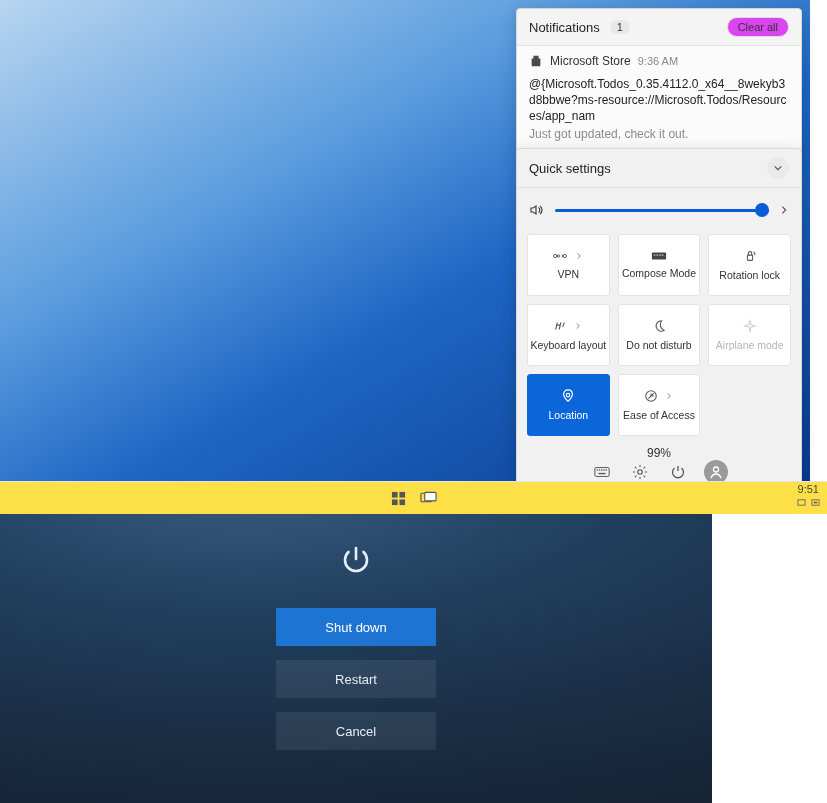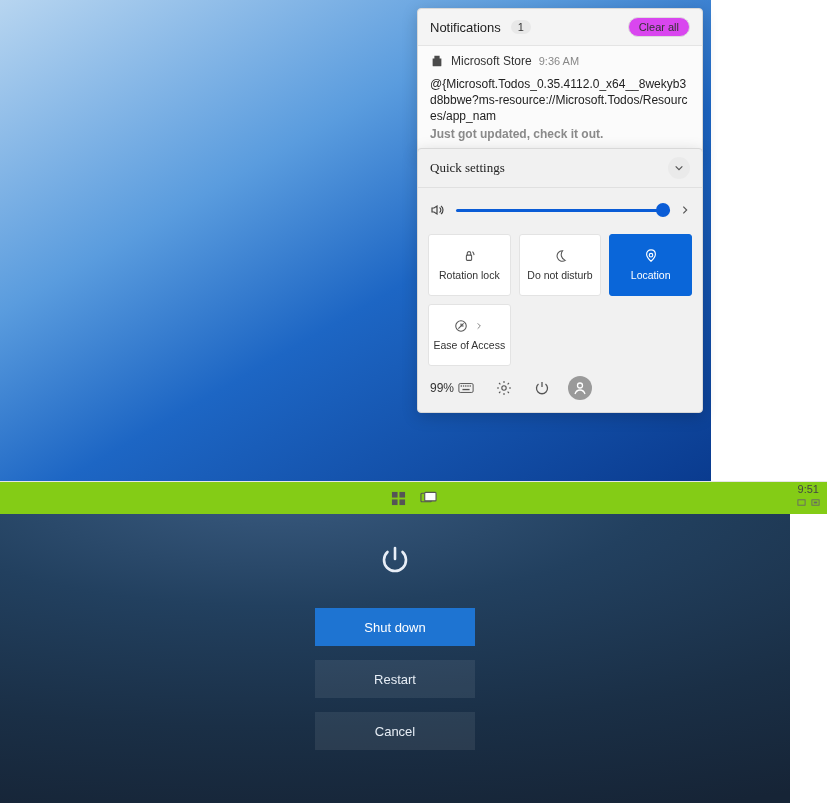--- a/index.html
+++ b/index.html
@@ -1,19 +1,19 @@
 <!DOCTYPE html>
 <html><head>
 <meta charset="utf-8">
 <style>
 * { margin: 0; padding: 0; box-sizing: border-box; font-family: "Segoe UI", -apple-system, sans-serif; }
 body { width: 827px; height: 803px; overflow: hidden; background: #fff; }
 
 .desktop-top {
-  width: 711px; height: 481px;
+  width: 810px; height: 481px;
   background: linear-gradient(150deg, #b7d5f0 0%, #5a9cde 35%, #1d66c4 58%, #0a3b8f 100%);
   position: relative;
 }
 .notif-panel {
   position: absolute; top: 8px; right: 8px; width: 286px;
   background: #f4f4f4; border: 1px solid #d8d8d8; border-radius: 4px;
   box-shadow: 0 4px 16px rgba(0,0,0,.18);
 }
 .notif-header {
   display: flex; align-items: center; justify-content: space-between;
@@ -27,33 +27,33 @@
 }
 .clear-all {
   font-size: 11px; color: #333; background: #d946ef; border: 1px solid #ddd;
   border-radius: 14px; padding: 3px 10px; cursor: pointer;
 }
 .notif-card { background: #fbfbfb; padding: 8px 12px 12px; }
 .app-row { display: flex; align-items: center; gap: 7px; margin-bottom: 8px; }
 .app-name { font-size: 12px; color: #333; }
 .app-time { font-size: 11px; color: #888; }
 .notif-body { font-size: 12px; color: #222; line-height: 1.35; word-break: break-all; }
-.notif-sub { font-size: 12px; color: #8a8a8a; margin-top: 2px; font-weight: bold; }
+.notif-sub { font-size: 12px; color: #8a8a8a; margin-top: 2px; }
 
 .qs-panel {
   position: absolute; top: 148px; right: 8px; width: 286px;
   background: #f1f1f1; border: 1px solid #d8d8d8; border-radius: 4px;
   box-shadow: 0 4px 16px rgba(0,0,0,.18);
   padding-bottom: 6px;
 }
 .qs-header {
   display: flex; align-items: center; justify-content: space-between;
   padding: 8px 12px; border-bottom: 1px solid #e0e0e0;
 }
-.qs-title { font-size: 13px; color: #222; font-family: Liberation Serif, serif; }
+.qs-title { font-size: 13px; color: #222; }
 .chev-btn {
   width: 22px; height: 22px; border-radius: 11px; background: #eaeaea;
   display: flex; align-items: center; justify-content: center; cursor: pointer;
 }
 .vol-row { display: flex; align-items: center; gap: 10px; padding: 14px 12px 10px; }
 .slider-track {
   flex: 1; height: 3px; background: #0a5cd6; border-radius: 2px; position: relative; cursor: pointer;
 }
 .slider-thumb {
   position: absolute; right: 0; top: 50%; transform: translate(0, -50%);
@@ -69,44 +69,45 @@
   cursor: pointer; position: relative; gap: 6px;
 }
 .tile.on { background: #0a66d9; border-color: #0a66d9; color: #fff; }
 .tile-label { font-size: 10.5px; color: #333; text-align: center; }
 .tile.on .tile-label { color: #fff; }
 .tile-disabled .tile-label { color: #b5b5b5; }
 .tile-iconrow { display: flex; align-items: center; gap: 6px; }
 .tile-chev { width: 10px; height: 10px; display: flex; align-items: center; justify-content: center; }
 
 .qs-footer {
-  display: flex; align-items: center; 
+  display: flex; align-items: center; justify-content: space-between;
   padding: 10px 12px 6px;
+  flex-direction: column;
 }
 .qs-foot-icons { display: flex; align-items: center; gap: 14px; }
 .foot-ic { width: 24px; height: 24px; display: flex; align-items: center; justify-content: center; cursor: pointer; border-radius: 12px; }
 .foot-ic.active { background: #9a9a9a; }
 .battery { font-size: 12px; color: #333; }
 
 .arrow-red {
   position: absolute; right: 26px; bottom: 38px;
   width: 0; height: 0;
   pointer-events: none;
 }
 
 .taskbar {
-  width: 827px; height: 33px; background: #84cc16; border-top: 1px solid #e5e5e5;
+  width: 827px; height: 33px; background: #fde047; border-top: 1px solid #e5e5e5;
   display: flex; align-items: center; justify-content: center; position: relative;
 }
 .tb-center { display: flex; gap: 14px; }
 .tb-clock { position: absolute; right: 8px; top: 1px; font-size: 11px; color: #444; text-align: right; line-height: 1.1; }
 .tb-tray { position: absolute; right: 7px; top: 16px; display: flex; gap: 5px; }
 
 .power-screen {
-  width: 790px; height: 289px;
+  width: 712px; height: 289px;
   background: radial-gradient(ellipse 140% 120% at 35% -10%, #3a5b80 0%, #22405f 35%, #1a2f46 70%, #162436 100%);
   display: flex; flex-direction: column; align-items: center;
   padding-top: 28px;
 }
 .big-power { width: 36px; height: 36px; margin-bottom: 30px; }
 .p-btn {
   width: 160px; height: 38px; border: none; color: #e6edf5;
   font-size: 13px; background: rgba(255,255,255,0.08); cursor: pointer; margin-bottom: 14px;
 }
 .p-btn.pri { background: #1e74d2; color: #fff; }
@@ -162,45 +163,102 @@
       </div>
       <span>
         <svg width="10" height="10" viewBox="0 0 12 12">
             <path fill="none" stroke="#555" stroke-width="1.4" d="M4 2l4 4-4 4"></path>
           </svg>
       </span>
     </div>
 
     <div class="tiles">
 
-
-
+      <div class="tile">
+        <div class="tile-iconrow">
+          <span>
+              <svg width="16" height="12" viewBox="0 0 20 12">
+                <g fill="none" stroke="#555" stroke-width="1.2">
+                  <circle cx="4" cy="6" r="2"></circle>
+                  <path d="M6 5h4M6 7h4"></path>
+                  <circle cx="16" cy="6" r="2"></circle>
+                  <path d="M12 5h2M12 7h2"></path>
+                </g>
+              </svg>
+            </span>
+          <span class="tile-chev">
+              <svg width="8" height="8" viewBox="0 0 12 12">
+                <path fill="none" stroke="#777" stroke-width="1.4" d="M4 2l4 4-4 4"></path>
+              </svg>
+            </span>
+        </div>
+        <span class="tile-label">VPN</span>
+      </div>
+
+
+      <div class="tile">
+        <span>
+            <svg width="16" height="10" viewBox="0 0 18 10">
+              <rect x="1" y="1" width="16" height="8" rx="1" fill="#444"></rect>
+              <rect x="3" y="3" width="2" height="2" fill="#999"></rect>
+              <rect x="6" y="3" width="2" height="2" fill="#999"></rect>
+              <rect x="9" y="3" width="2" height="2" fill="#999"></rect>
+              <rect x="12" y="3" width="2" height="2" fill="#999"></rect>
+            </svg>
+          </span>
+        <span class="tile-label">Compose Mode</span>
+      </div>
 
       <div class="tile">
         <span>
             <svg width="14" height="14" viewBox="0 0 16 16">
               <g fill="none" stroke="#555" stroke-width="1.2">
                 <rect x="5" y="7" width="6" height="6" rx="1"></rect>
                 <path d="M6 7V5a2 2 0 0 1 4 0v2M12 3a6 6 0 0 1 1.8 4"></path>
               </g>
             </svg>
           </span>
         <span class="tile-label">Rotation lock</span>
       </div>
 
+      <div class="tile">
+        <div class="tile-iconrow">
+          <span>
+              <svg width="14" height="14" viewBox="0 0 16 16">
+                <g fill="none" stroke="#555" stroke-width="1.2">
+                  <path d="M3 12l2-8M7 12l2-8M11 9l2-5M4 7h4"></path>
+                </g>
+              </svg>
+            </span>
+          <span class="tile-chev">
+              <svg width="8" height="8" viewBox="0 0 12 12">
+                <path fill="none" stroke="#777" stroke-width="1.4" d="M4 2l4 4-4 4"></path>
+              </svg>
+            </span>
+        </div>
+        <span class="tile-label">Keyboard layout</span>
+      </div>
 
       <div class="tile">
         <span>
             <svg width="14" height="14" viewBox="0 0 16 16">
               <path fill="none" stroke="#555" stroke-width="1.2" d="M11 2a6 6 0 1 0 3 11 7 7 0 0 1-3-11z"></path>
             </svg>
           </span>
         <span class="tile-label">Do not disturb</span>
       </div>
 
+      <div class="tile tile-disabled">
+        <span>
+            <svg width="14" height="14" viewBox="0 0 16 16">
+              <path fill="none" stroke="#cfcfcf" stroke-width="1.2" d="M8 1l1 5 5 2-5 1-1 6-1-6-5-1 5-2 1-5z"></path>
+            </svg>
+          </span>
+        <span class="tile-label">Airplane mode</span>
+      </div>
 
       <div class="tile on">
         <span>
             <svg width="14" height="14" viewBox="0 0 16 16">
               <g fill="none" stroke="#fff" stroke-width="1.3">
                 <circle cx="8" cy="7" r="2"></circle>
                 <path d="M8 1c3 0 5 2.2 5 5 0 3.5-5 8-5 8S3 9.5 3 6c0-2.8 2-5 5-5z"></path>
               </g>
             </svg>
           </span>

